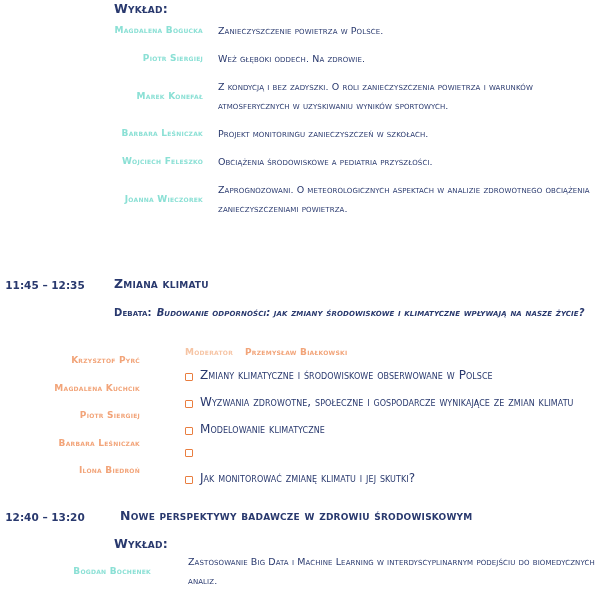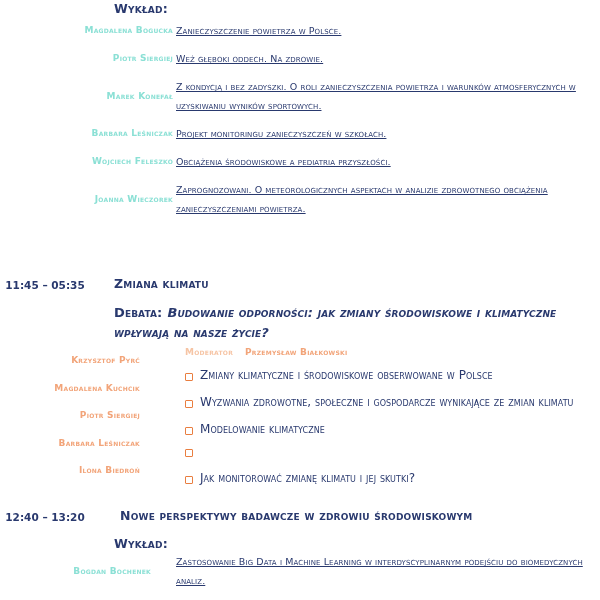--- a/index.html
+++ b/index.html
@@ -13,49 +13,49 @@
   .hdr{font-weight:bold;font-size:12.5px;color:#29396E;letter-spacing:.2px;white-space:nowrap;}
   .time{font-weight:bold;font-size:10.5px;color:#29396E;white-space:nowrap;}
   .name{font-weight:bold;font-size:9px;letter-spacing:.25px;line-height:13px;}
   .teal{color:#8BE0D5;}
   .orange{color:#F2A479;padding-left:6px;}
   .title-txt{font-size:9.5px;color:#29396E;line-height:19px;letter-spacing:.1px;}
   
   .rows{position:absolute;left:0;right:0;}
   .talkrow{display:flex;align-items:center;margin-bottom:9px;}
   .namecol{width:173px;flex:none;text-align:right;}
-  .titlecol{margin-left:3px;width:414px;text-decoration:underline;}
+  .titlecol{margin-left:15px;width:414px;}
   .pr22{padding-right:22px;box-sizing:border-box;}
   
   .break-row{position:absolute;left:0;top:219px;display:flex;align-items:center;}
   .timebox{width:90px;height:28px;background:#A5E9DE;display:flex;align-items:center;justify-content:center;flex:none;}
   .break-label{margin-left:24px;font-weight:bold;font-size:12.5px;letter-spacing:.2px;}
   
   .abs{position:absolute;}
   .time-slot{width:90px;text-align:center;}
-  .debate-head{font-weight:bold;font-size:13px;line-height:20px;letter-spacing:.1px;}
+  .debate-head{font-weight:bold;font-size:10px;line-height:20px;letter-spacing:.1px;}
   .debate-head .it{font-style:italic;}
   .debate-head .lbl{margin-right:5px;}
   .mod-line{font-weight:bold;font-size:9px;letter-spacing:.25px;white-space:nowrap;}
   .mod-lbl{color:#F6C4A4;margin-right:12px;}
   .mod-name{color:#F2A479;margin-top:46px;}
   .panelists{width:140px;text-align:right;}
   .panelists .name{margin-bottom:14.5px;}
   .topics{width:410px;}
   .topic{display:flex;align-items:flex-end;margin-bottom:14px;font-size:12px;line-height:13px;color:#29396E;white-space:nowrap;letter-spacing:.05px;}
   .sq{width:6px;height:6px;border:1.5px solid #E97E40;border-radius:1px;margin-right:7px;flex:none;position:relative;top:-1px;}
 </style>
 </head>
 <body>
 
 <div class="canvas">
 
   <div class="hdr abs" style="left:114px;top:1px;">Wykład:</div>
 
-  <div class="rows" style="top:21px;">
+  <div class="rows" style="top:21px;padding-left:30px;">
     <div class="talkrow">
       <div class="namecol name teal">Magdalena Bogucka</div>
       <div class="titlecol title-txt">Zanieczyszczenie powietrza w Polsce.</div>
     </div>
     <div class="talkrow">
       <div class="namecol name teal">Piotr Siergiej</div>
       <div class="titlecol title-txt">Weź głęboki oddech. Na zdrowie.</div>
     </div>
     <div class="talkrow">
       <div class="namecol name teal">Marek Konefał</div>
@@ -69,21 +69,21 @@
       <div class="namecol name teal">Wojciech Feleszko</div>
       <div class="titlecol title-txt">Obciążenia środowiskowe a pediatria przyszłości.</div>
     </div>
     <div class="talkrow">
       <div class="namecol name teal">Joanna Wieczorek</div>
       <div class="titlecol title-txt">Zaprognozowani. O meteorologicznych aspektach w analizie zdrowotnego obciążenia zanieczyszczeniami powietrza.</div>
     </div>
   </div>
 
 
-  <div class="time abs time-slot" style="left:0;top:279px;">11:45 – 05:35</div>
+  <div class="time abs time-slot" style="left:0;top:279px;">11:45 – 12:35</div>
   <div class="hdr abs" style="left:114px;top:276px;">Zmiana klimatu</div>
 
   <div class="debate-head abs" style="left:114px;top:303px;width:486px;">
     <span class="lbl">Debata:</span><span class="it">Budowanie odporności: jak zmiany środowiskowe i klimatyczne wpływają na nasze życie?</span>
   </div>
 
   <div class="mod-line abs" style="left:185px;top:347px;">
     <span class="mod-lbl">Moderator</span><span class="mod-name">Przemysław Białkowski</span>
   </div>
 

